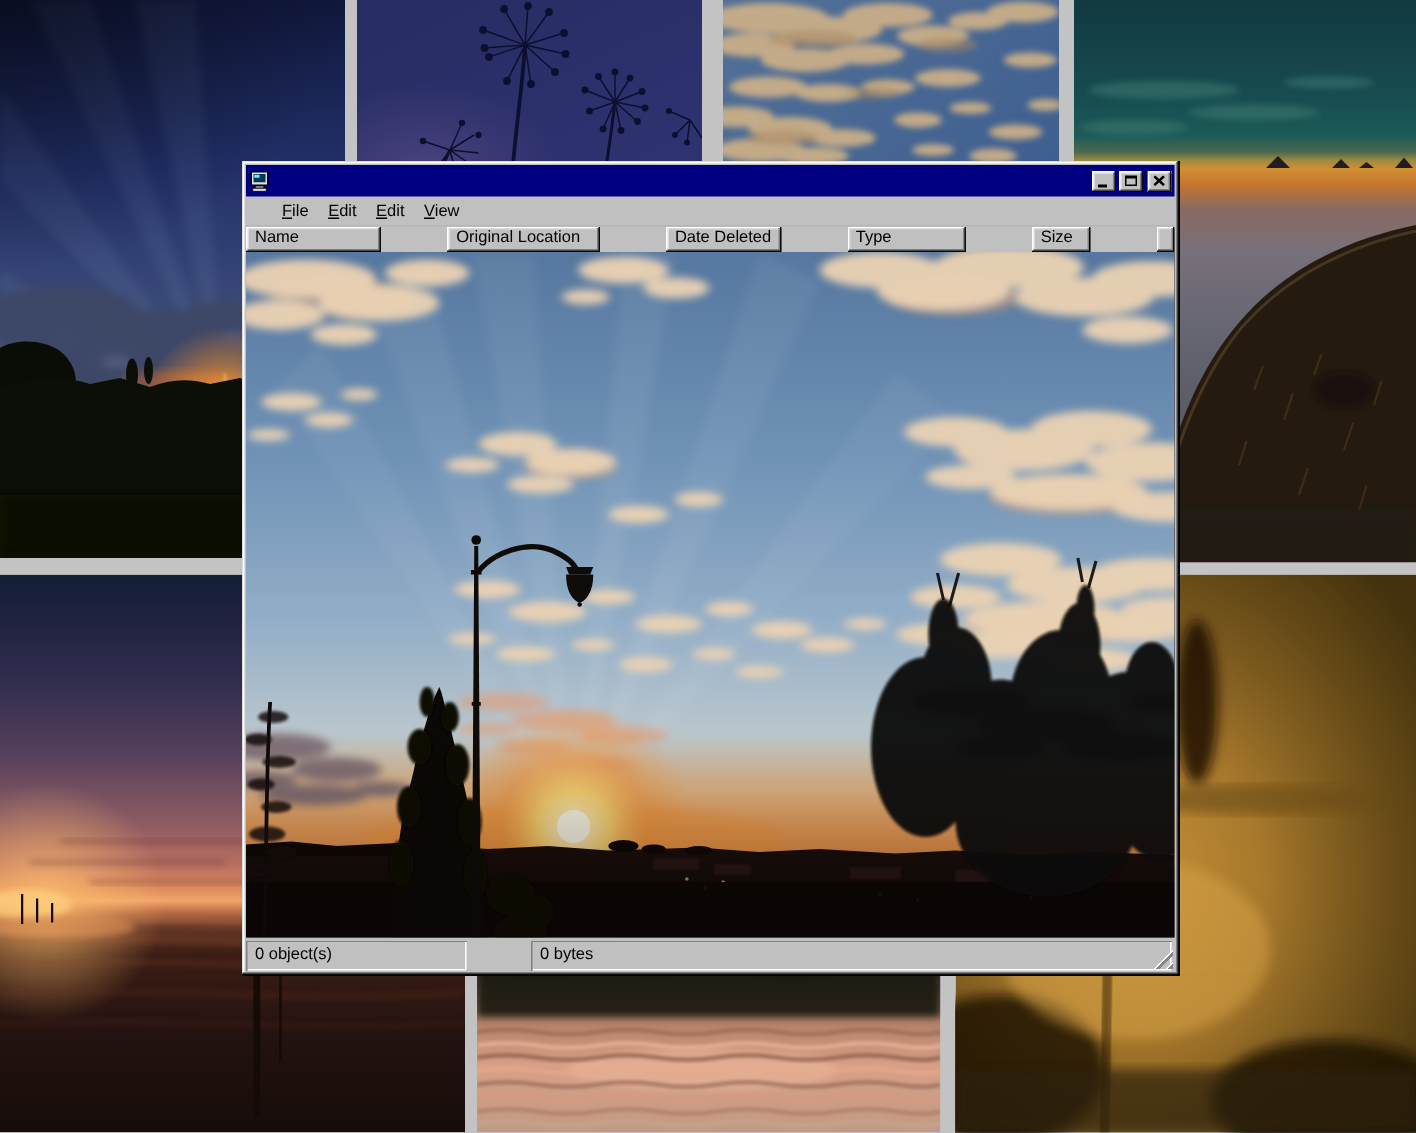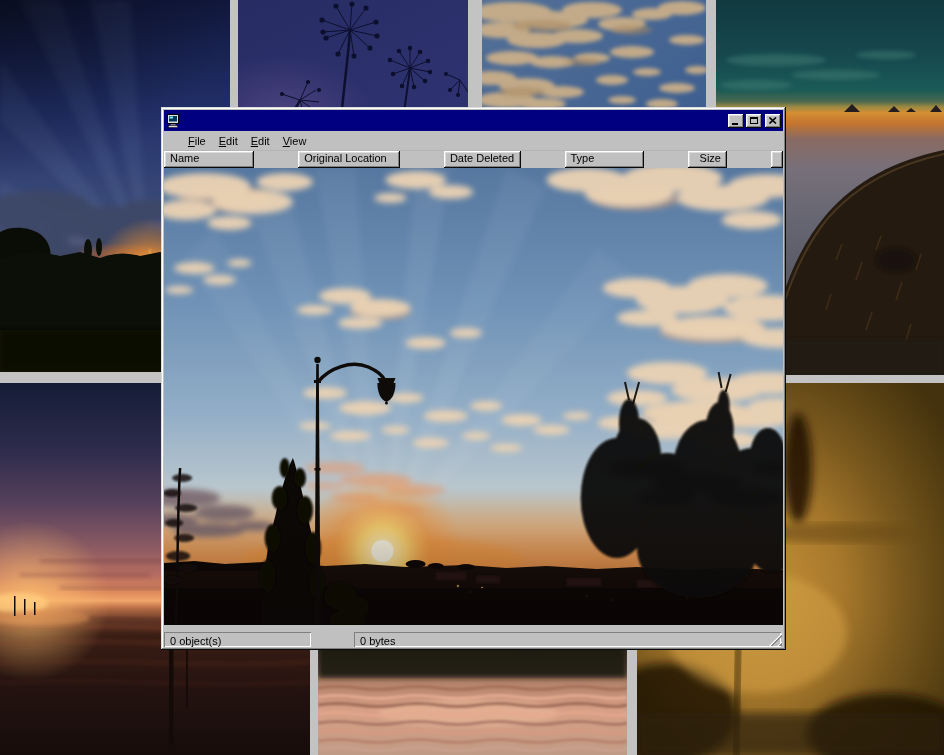--- a/index.html
+++ b/index.html
@@ -30,24 +30,24 @@
   .glyph-min{position:absolute;left:4px;bottom:3px;width:6px;height:2px;background:#000;}
   .glyph-max{width:8px;height:7px;border:1px solid #000;border-top:2px solid #000;box-sizing:border-box;}
   .menubar{height:19px;min-height:19px;display:flex;align-items:center;gap:13px;padding-left:24px;font-size:11px;color:#000;
     border-bottom:1px solid #b5b5b5;}
   .mi{display:inline-block;}
   .mi::first-letter{text-decoration:underline;}
   .headerrow{height:17px;min-height:17px;display:flex;gap:44px;}
   .hcell{box-sizing:border-box;background:#c0c0c0;font-size:11px;padding:1px 6px 0;white-space:nowrap;overflow:hidden;
     box-shadow:inset -1px -1px 0 #0a0a0a,inset 1px 1px 0 #fff,inset -2px -2px 0 #808080,inset 2px 2px 0 #dcdcdc;}
   .hc0{width:127px}.hc1{width:144px}.hc2{width:107px}.hc3{width:111px}
-  .hc4{width:52px;text-align:right}.hc5{flex:1}
+  .hc4{width:52px;text-align:left}.hc5{flex:1}
   .content{flex:1;position:relative;overflow:hidden;background:#000;}
   .content svg{position:absolute;inset:0;width:100%;height:100%;}
-  .statusbar{height:20px;min-height:20px;margin-top:2px;display:flex;gap:3px;position:relative;font-size:11px;color:#000;align-items:flex-end;}
+  .statusbar{height:20px;min-height:20px;margin-top:2px;display:flex;gap:3px;position:relative;font-size:11px;color:#000;}
   .spanel{box-shadow:inset 1px 1px 0 #808080,inset -1px -1px 0 #fff;padding:3px 6px 0;box-sizing:border-box;white-space:nowrap;}
   .sp1{width:147px;}
   .sp2{flex:1;margin-right:2px;margin-left:40px;}
   .grip{position:absolute;right:1px;bottom:1px;width:13px;height:13px;
     background:repeating-linear-gradient(135deg,rgba(0,0,0,0) 0 3px,#fff 3px 4px,#868686 4px 6px);
     clip-path:polygon(100% 0,100% 100%,0 100%);}
 </style>
 </head>
 <body>
 

